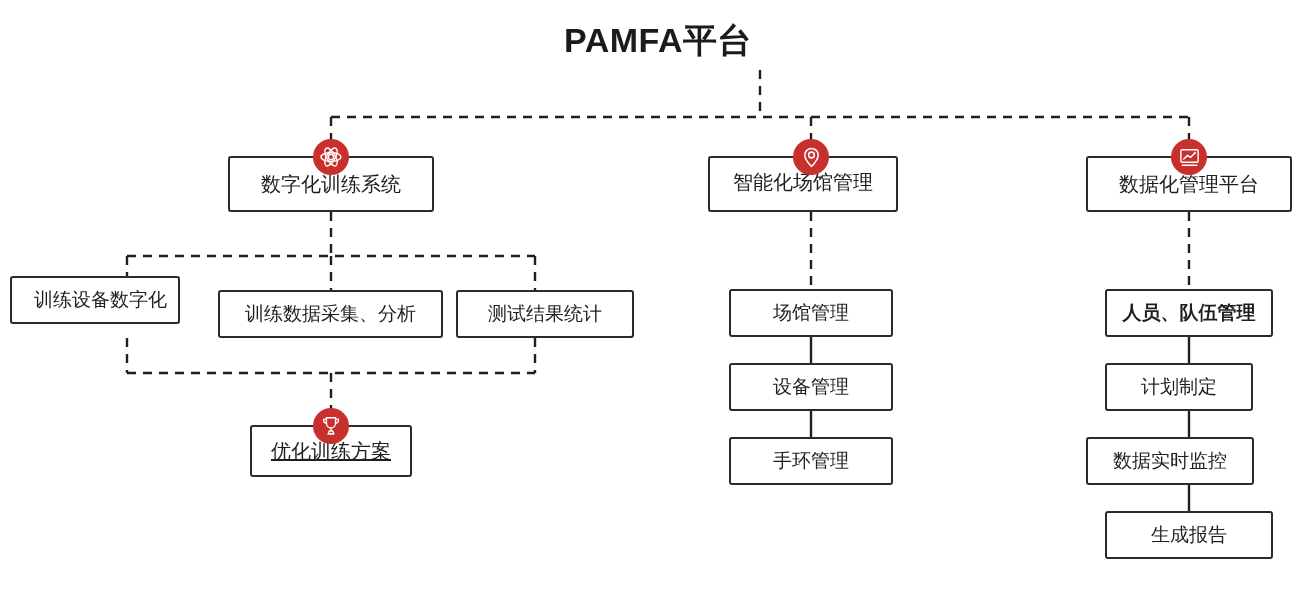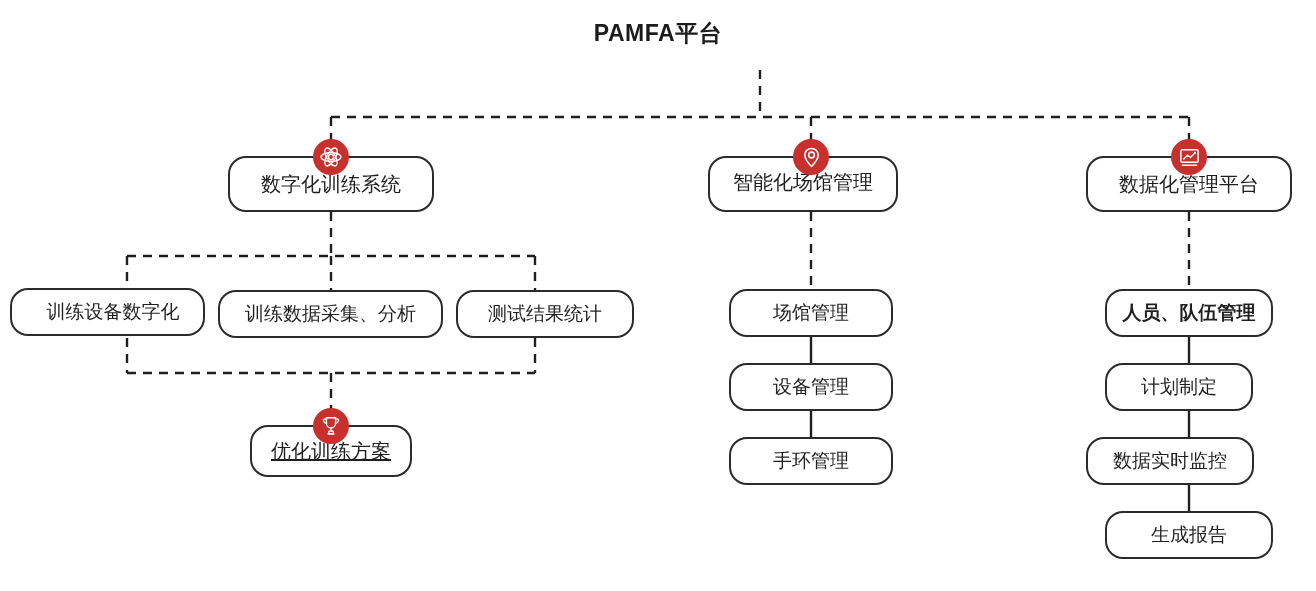--- a/index.html
+++ b/index.html
@@ -20,21 +20,21 @@
     overflow: hidden;
   }
 
   
   #diagram-title {
     position: absolute;
     left: 0;
     top: 18px;
     width: 1316px;
     text-align: center;
-    font-size: 23px;
+    font-size: 34px;
     font-weight: 600;
     letter-spacing: 0.5px;
     color: #1b1b1b;
     white-space: nowrap;
   }
 
   
   #connectors {
     position: absolute;
     left: 0;
@@ -42,21 +42,21 @@
     width: 1316px;
     height: 591px;
     pointer-events: none;
   }
 
   
   .node {
     position: absolute;
     box-sizing: border-box;
     border: 2px solid #2b2b2b;
-    border-radius: 18px;
+    border-radius: 3px;
     background: #ffffff;
     display: flex;
     align-items: center;
     justify-content: center;
     text-align: center;
     color: #1f1f1f;
     white-space: nowrap;
   }
   .node-label {
     display: block;
@@ -135,21 +135,21 @@
       <circle cx="12" cy="12" r="2.6"></circle>
       <ellipse cx="12" cy="12" rx="10" ry="4.3"></ellipse>
       <ellipse cx="12" cy="12" rx="10" ry="4.3" transform="rotate(60 12 12)"></ellipse>
       <ellipse cx="12" cy="12" rx="10" ry="4.3" transform="rotate(120 12 12)"></ellipse>
     </svg>
   </div>
   <div class="node branch" style="left:228px; top:156px; width:206px;">
     <span class="node-label">数字化训练系统</span>
   </div>
 
-  <div class="node leaf" style="left:10px; top:288px; width:195px;padding-left:11px;">
+  <div class="node leaf" style="left:10px; top:276px; width:170px;padding-left:11px;">
     <span class="node-label">训练设备数字化</span>
   </div>
   <div class="node leaf" style="left:218px; top:290px; width:225px;">
     <span class="node-label">训练数据采集、分析</span>
   </div>
   <div class="node leaf" style="left:456px; top:290px; width:178px;">
     <span class="node-label">测试结果统计</span>
   </div>
 
   <div class="icon-badge" style="left:313px; top:408px;">

